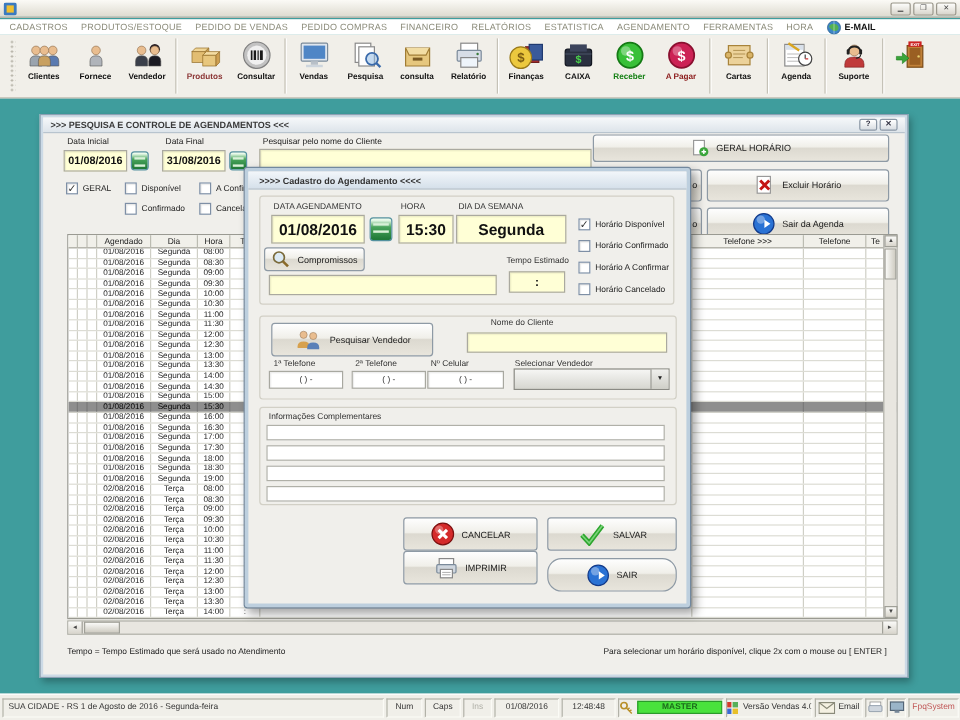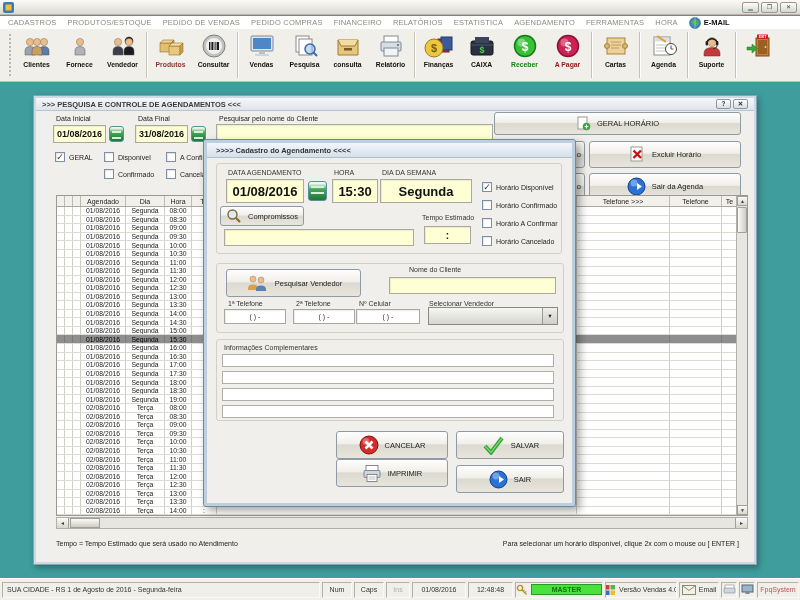--- a/index.html
+++ b/index.html
@@ -1049,21 +1049,21 @@
     <span>
         <svg width="20" height="19" viewBox="0 0 20 19" xmlns="http://www.w3.org/2000/svg">
           <rect x="4" y="1.5" width="12" height="6" fill="#fff" stroke="#888"></rect>
           <rect x="2" y="6.5" width="16" height="7" rx="1" fill="#cfd6de" stroke="#7a8a9a"></rect>
           <rect x="5" y="10.5" width="10" height="7" fill="#fff" stroke="#888"></rect>
           <path d="M6.5 13 h7 M6.5 15 h7" stroke="#aaa" stroke-width=".8"></path>
         </svg>
       </span>
     <span>IMPRIMIR</span>
   </div>
-  <div class="btn" style="left:252px;top:325px;width:108px;height:28px;">
+  <div class="btn" style="left:252px;top:325px;width:108px;height:28px;border-radius:12px;">
     <span>
         <svg width="19" height="19" viewBox="0 0 19 19" xmlns="http://www.w3.org/2000/svg">
           <circle cx="9.5" cy="9.5" r="8.5" fill="#2a72d4" stroke="#123a8a"></circle>
           <circle cx="7" cy="6" r="3.5" fill="rgba(255,255,255,.35)"></circle>
           <path d="M4.5 9.5 h5.5 v-3.4 l5 3.4 -5 3.4 v-3.4 z" fill="#fff"></path>
         </svg>
       </span>
     <span>SAIR</span>
   </div>
 </div>

